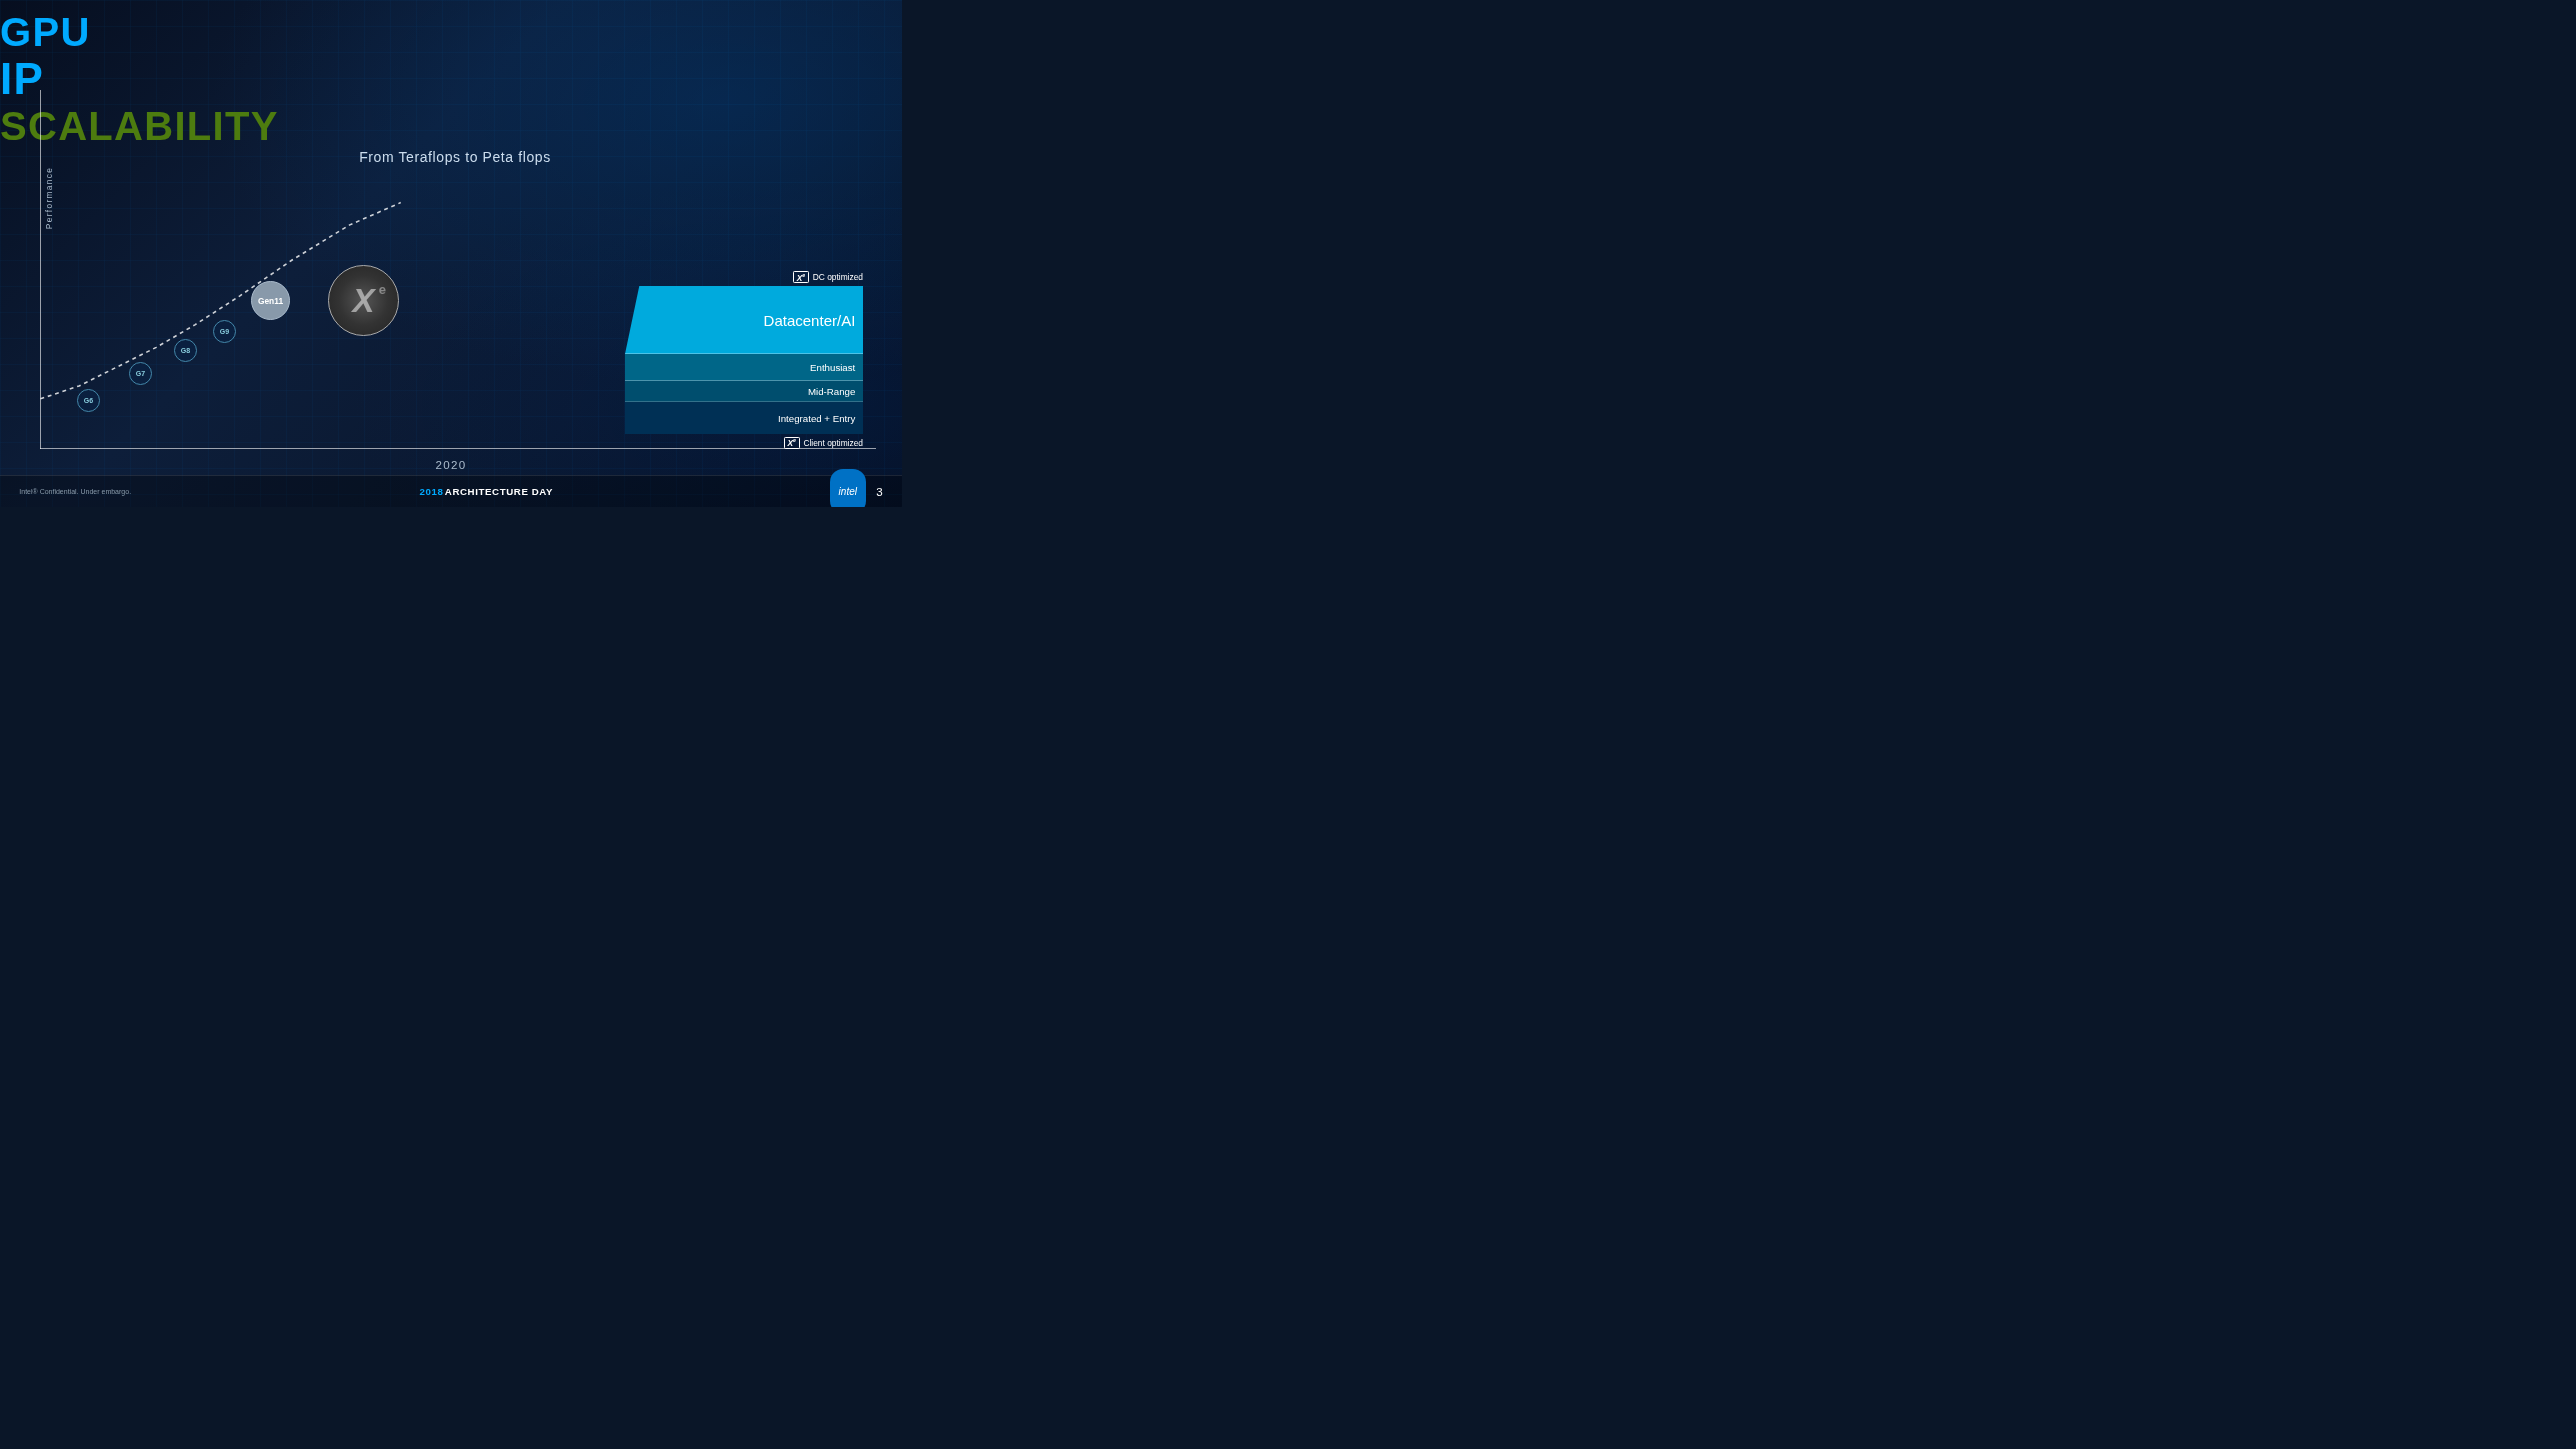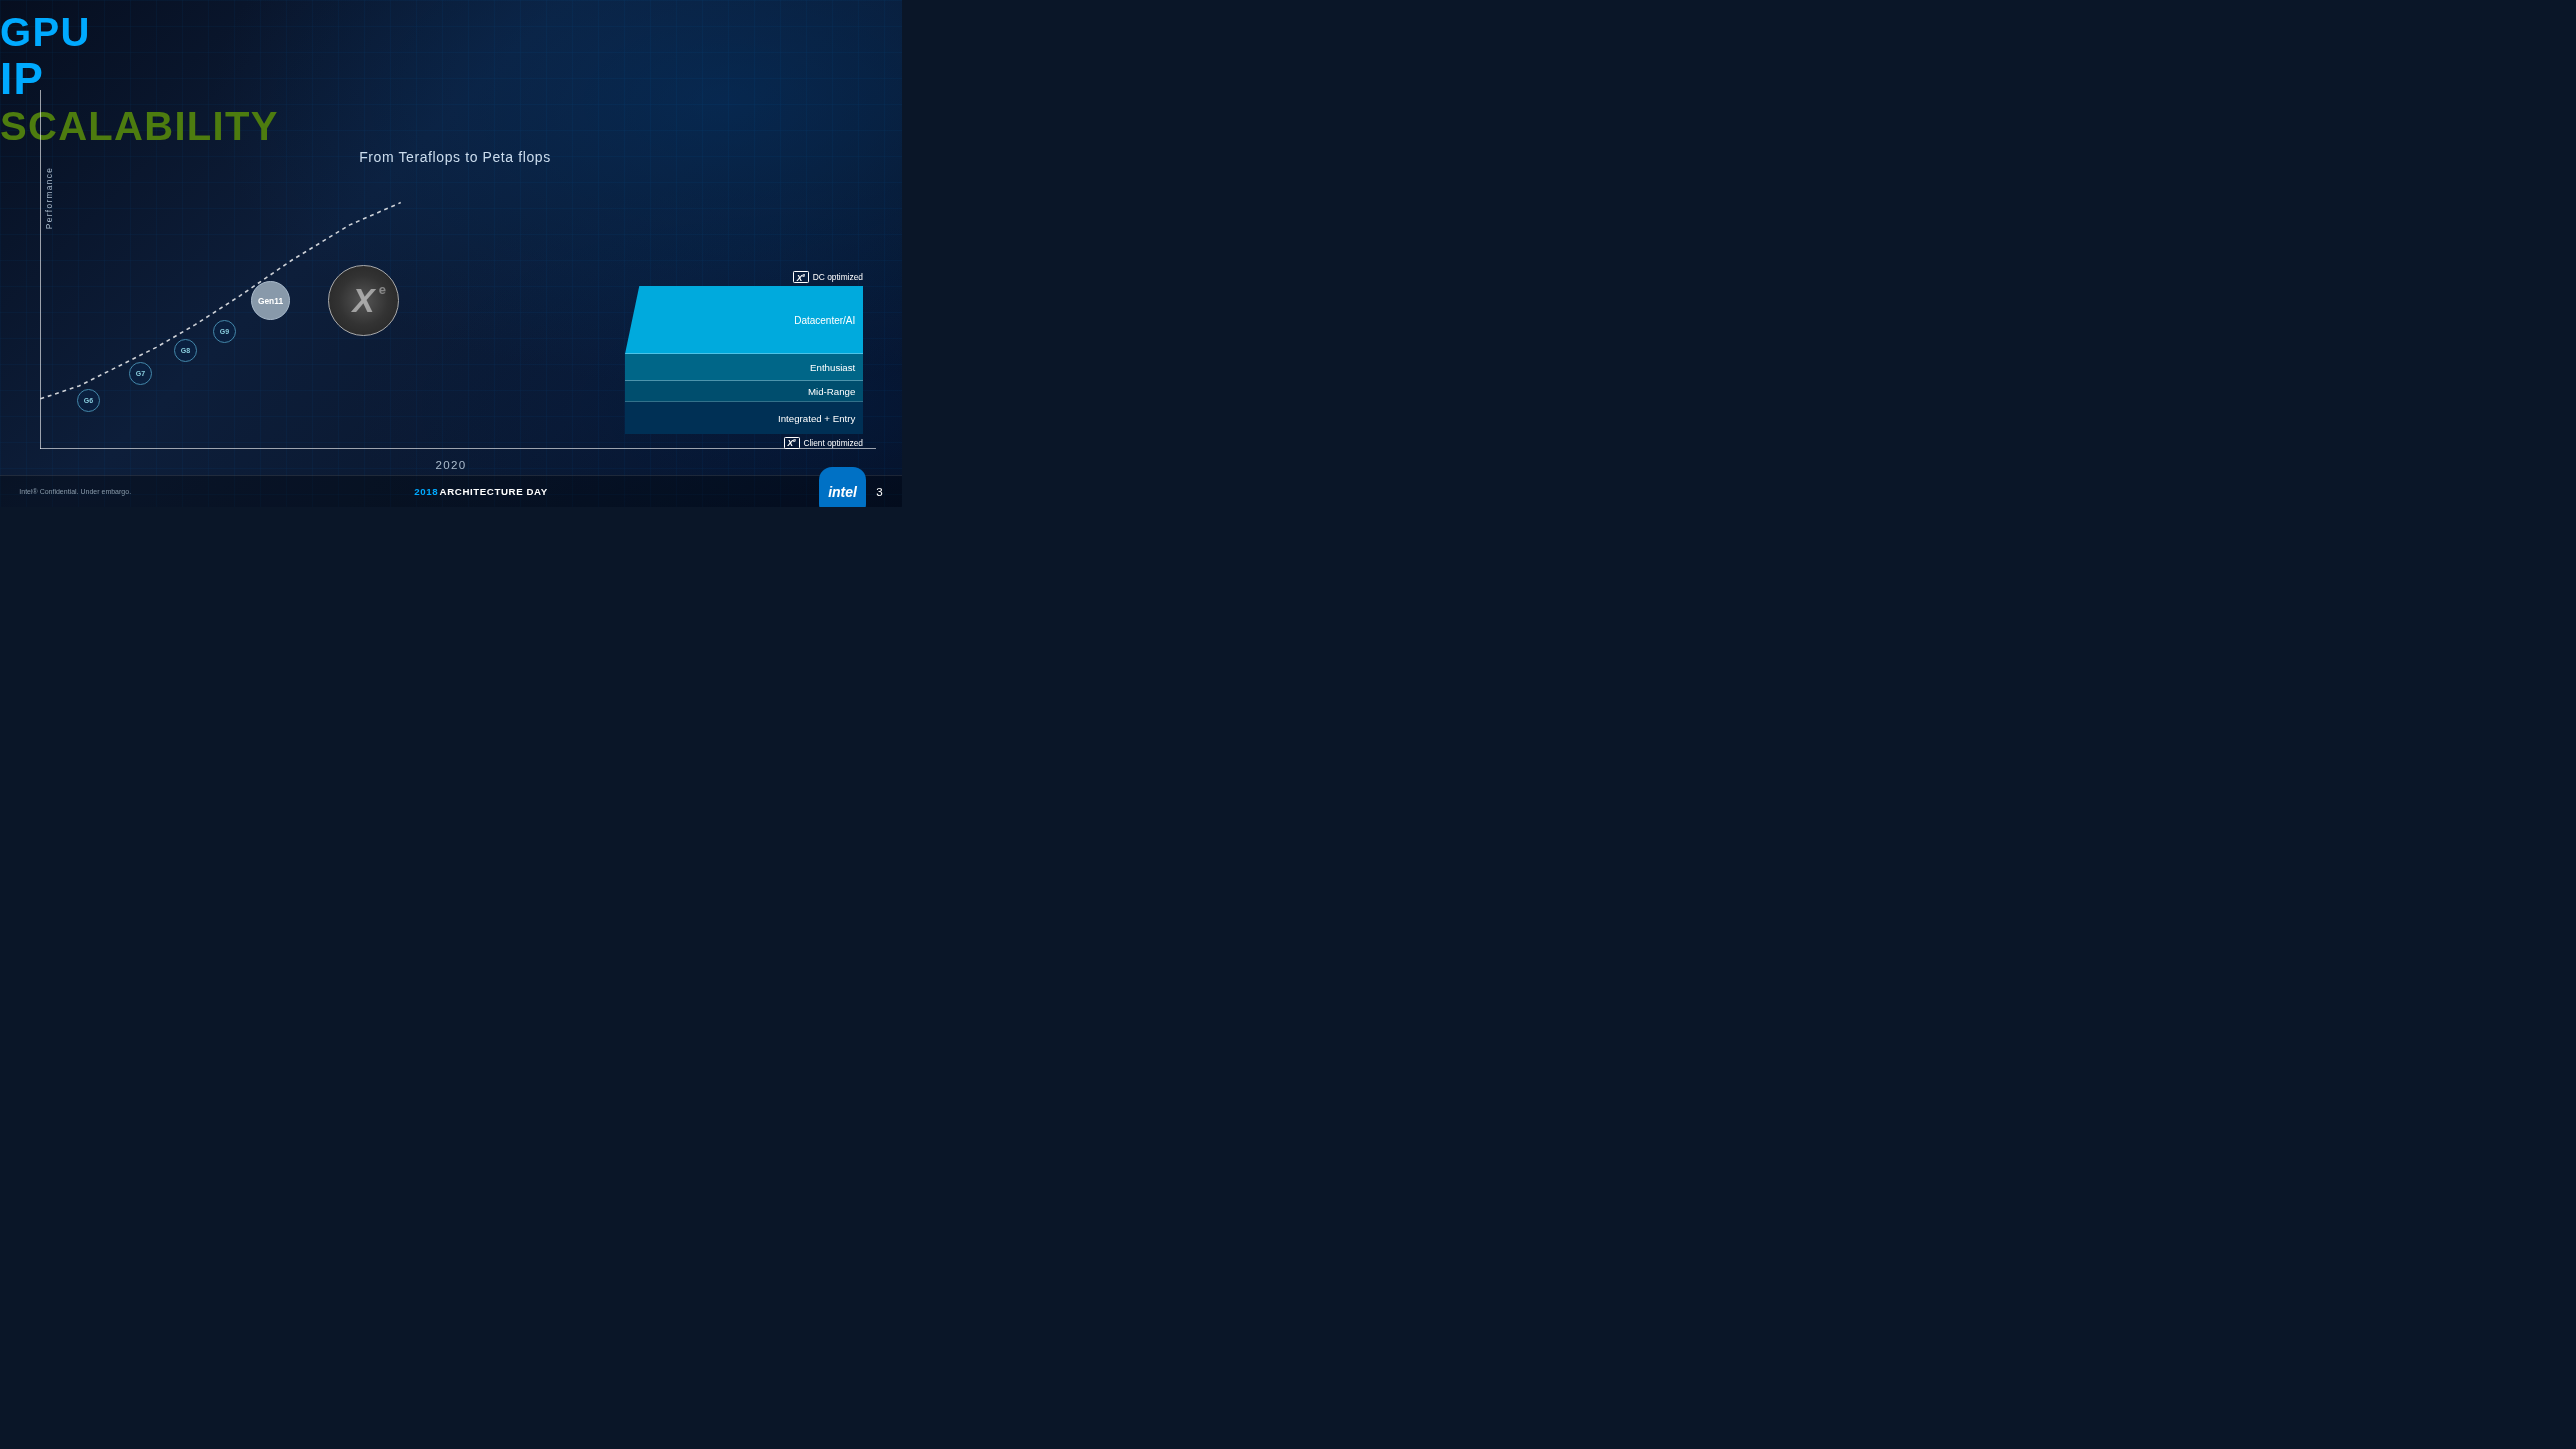--- a/index.html
+++ b/index.html
@@ -259,21 +259,21 @@
   </div>
 
   <div style="position:absolute; right:39px; bottom:58px; width:238px; z-index:5;">
 
     <div style="display:flex; align-items:center; justify-content:flex-end; gap:3.9px; margin-bottom:2.6px; color:white; font-size:8.4px;">
       <span style="font-size:8.4px; font-weight:bold; font-style:italic; border:0.6px solid white; border-radius:1.3px; padding:0.6px 2.6px; line-height:1;">X<sup style="font-size:5.2px;">e</sup></span>
       <span>DC optimized</span>
     </div>
 
     <div style="background:#00aadd; height:68px; clip-path:polygon(6% 0%, 100% 0%, 100% 100%, 0% 100%); position:relative; border-bottom:0.6px solid rgba(255,255,255,0.3);">
-      <span class="bar-label" style="font-size:10px;margin-left:43px;">Datacenter/AI</span>
+      <span class="bar-label" style="font-size:15px;margin-left:43px;">Datacenter/AI</span>
     </div>
 
     <div style="background:#006688; height:27px; position:relative; border-bottom:0.6px solid rgba(255,255,255,0.3);">
       <span class="bar-label">Enthusiast</span>
     </div>
 
     <div style="background:#004e6e; height:21px; position:relative; border-bottom:0.6px solid rgba(255,255,255,0.2);">
       <span class="bar-label">Mid-Range</span>
     </div>
 
@@ -292,19 +292,19 @@
   <div class="footer">
     <div class="footer-left">Intel® Confidential. Under embargo.</div>
 
     <div class="footer-center">
       <span style="color:white; font-size:9.7px; font-weight:bold; letter-spacing:0.6px;margin-left:12px;">
         <span style="color:#00aaff;">2018</span><span style="color:white; margin-left:1.3px;">ARCHITECTURE DAY</span>
       </span>
     </div>
 
     <div class="footer-right">
-      <div style="background:#0071c5; color:white; font-size:14px; font-weight:bold; padding:17px 9px; border-radius:13px; font-style:italic;">intel</div>
+      <div style="background:#0071c5; color:white; font-size:10px; font-weight:normal; padding:17px 9px; border-radius:13px; font-style:italic;">intel</div>
       <span style="color:white; font-size:11.6px; margin-left:3.9px;">3</span>
     </div>
   </div>
 
 </div>
 
 
 </body></html>

